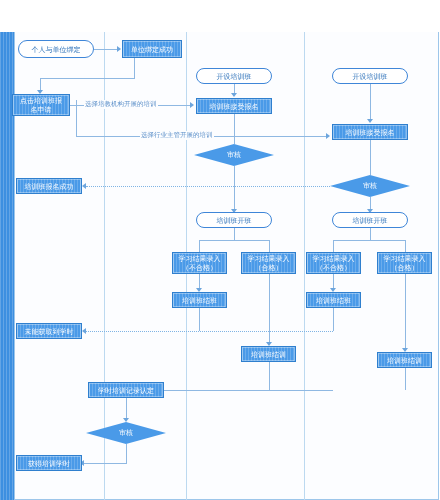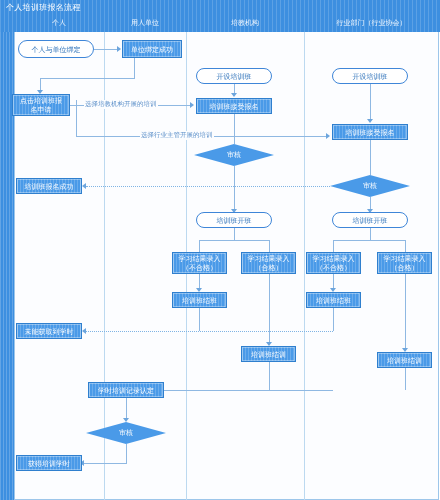--- a/index.html
+++ b/index.html
@@ -87,27 +87,20 @@
   .edge-lbl{
     position:absolute;font-size:6.5px;color:#5b8fc9;white-space:nowrap;
     background:#fcfdff;padding:0 1px;
   }
 </style>
 </head>
 <body>
 
 <div id="canvas">
 
-  <div class="hdr">
-    <div class="hdr-title">个人培训班报名流程</div>
-    <div class="col-hdr" style="left:14px;width:90px;">个人</div>
-    <div class="col-hdr" style="left:104px;width:82px;">用人单位</div>
-    <div class="col-hdr" style="left:186px;width:118px;">培教机构</div>
-    <div class="col-hdr" style="left:304px;width:135px;">行业部门（行业协会）</div>
-  </div>
 
   <div class="lane-frame"></div>
   <div class="side-bar">
     <div class="side-bar-text">个人培训班报名流程</div>
   </div>
   <div class="lane-sep" style="left:104px;"></div>
   <div class="lane-sep" style="left:186px;"></div>
   <div class="lane-sep" style="left:304px;"></div>
 
   <div class="node term" style="left:18px;top:40px;width:76px;height:18px;">个人与单位绑定</div>

